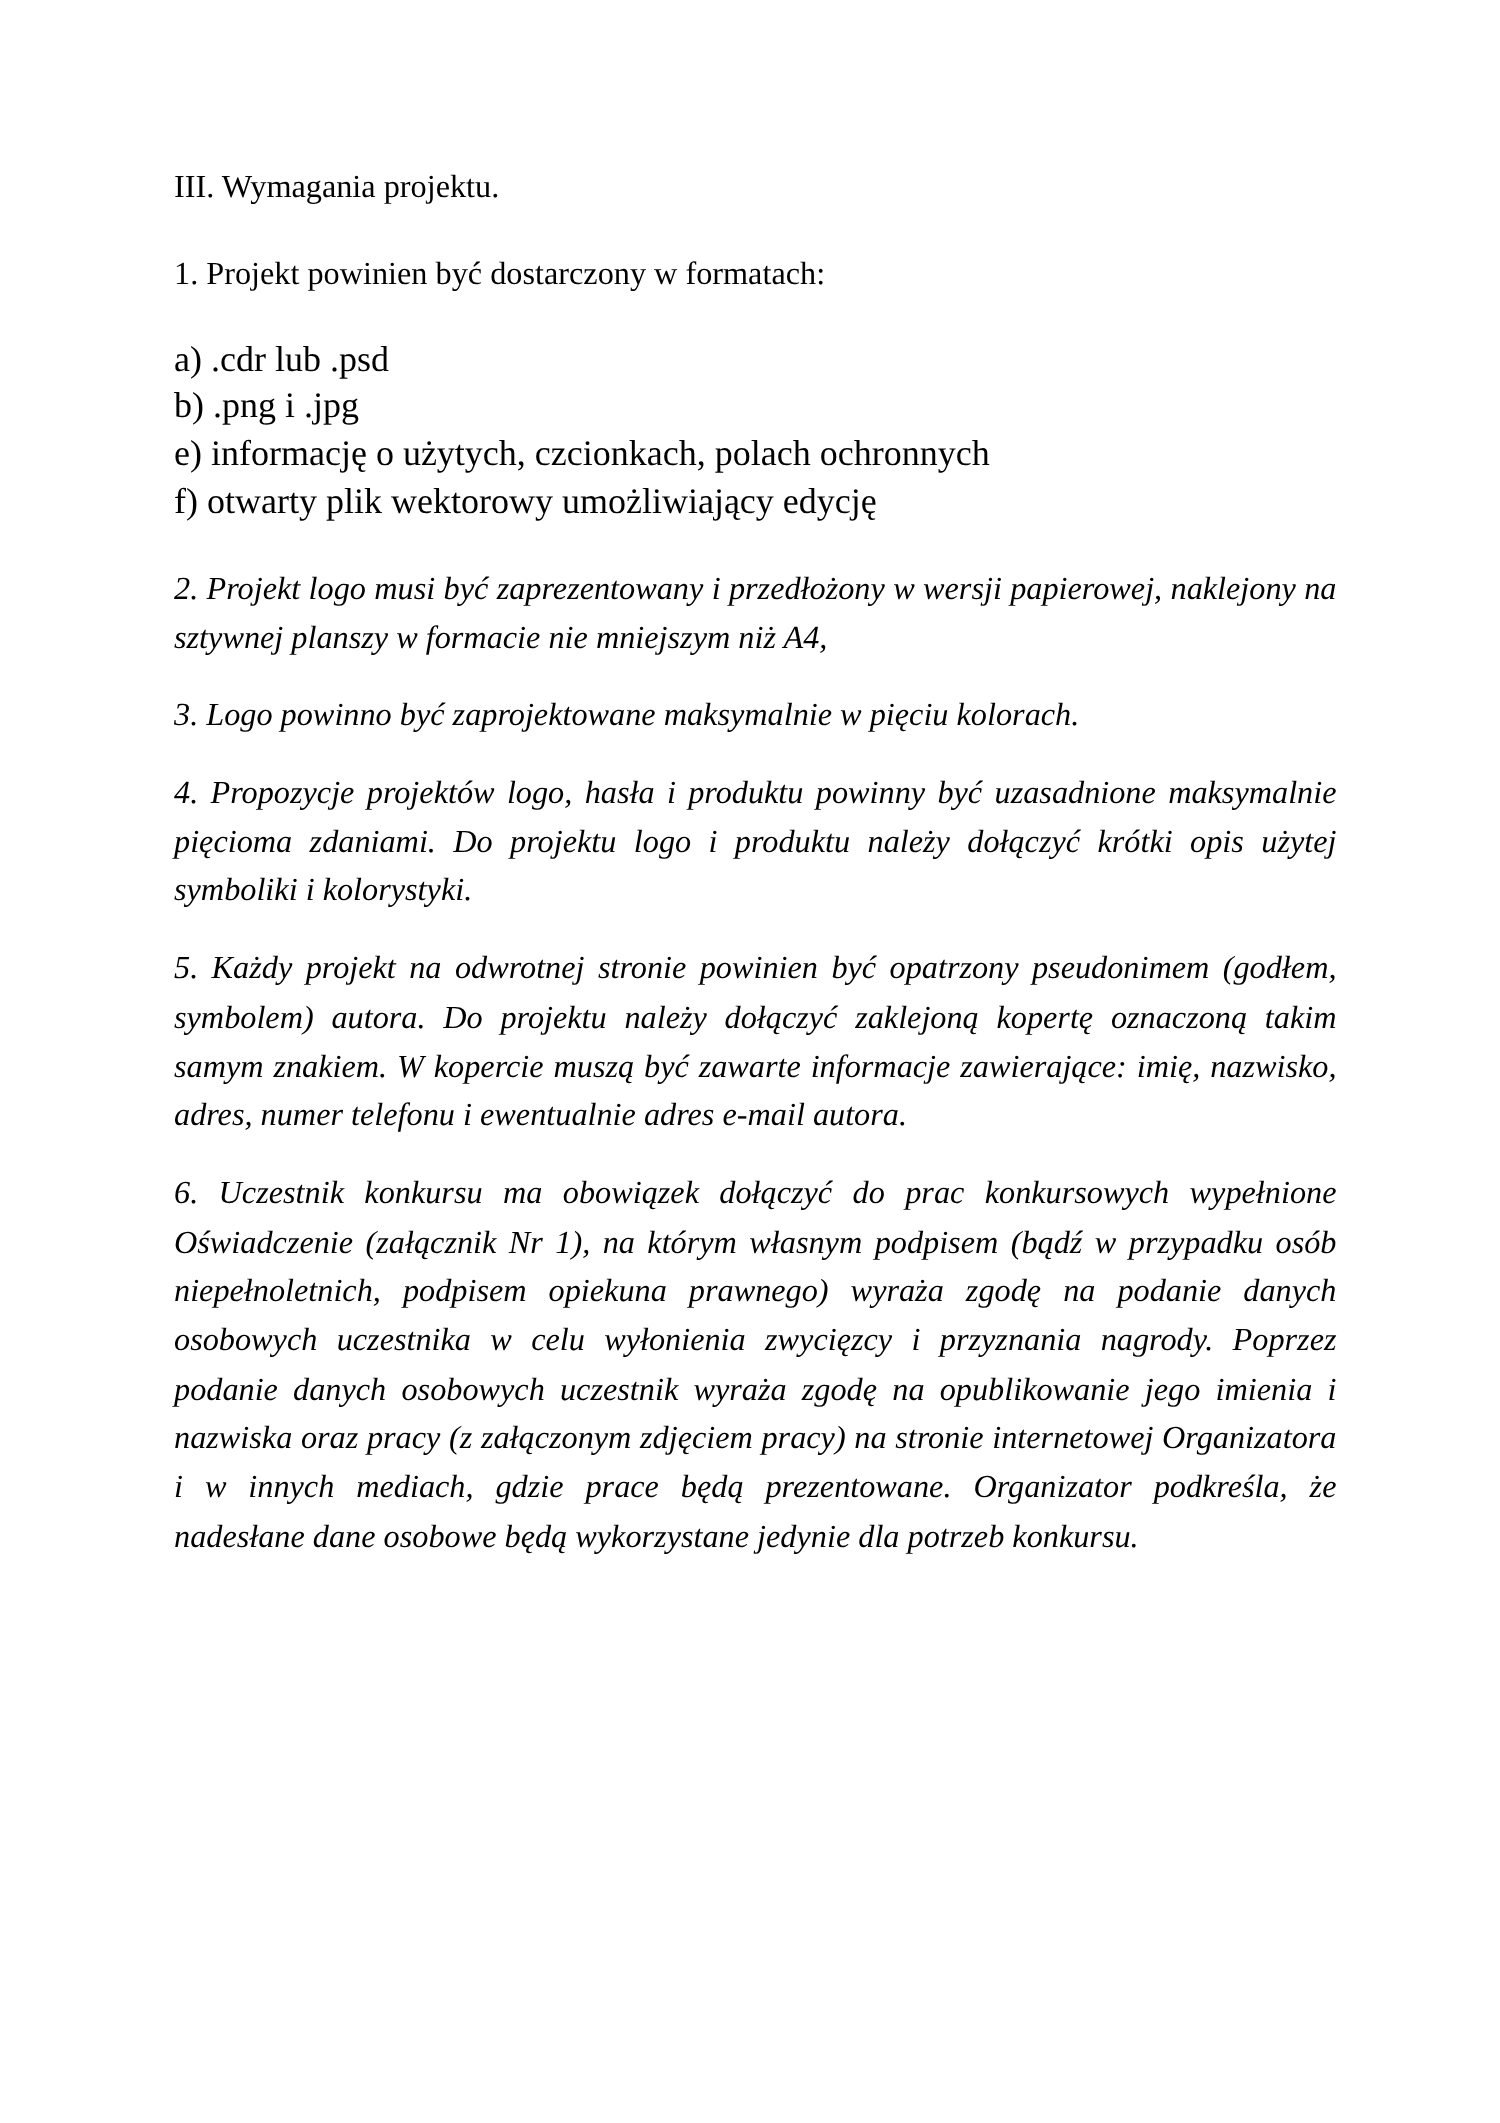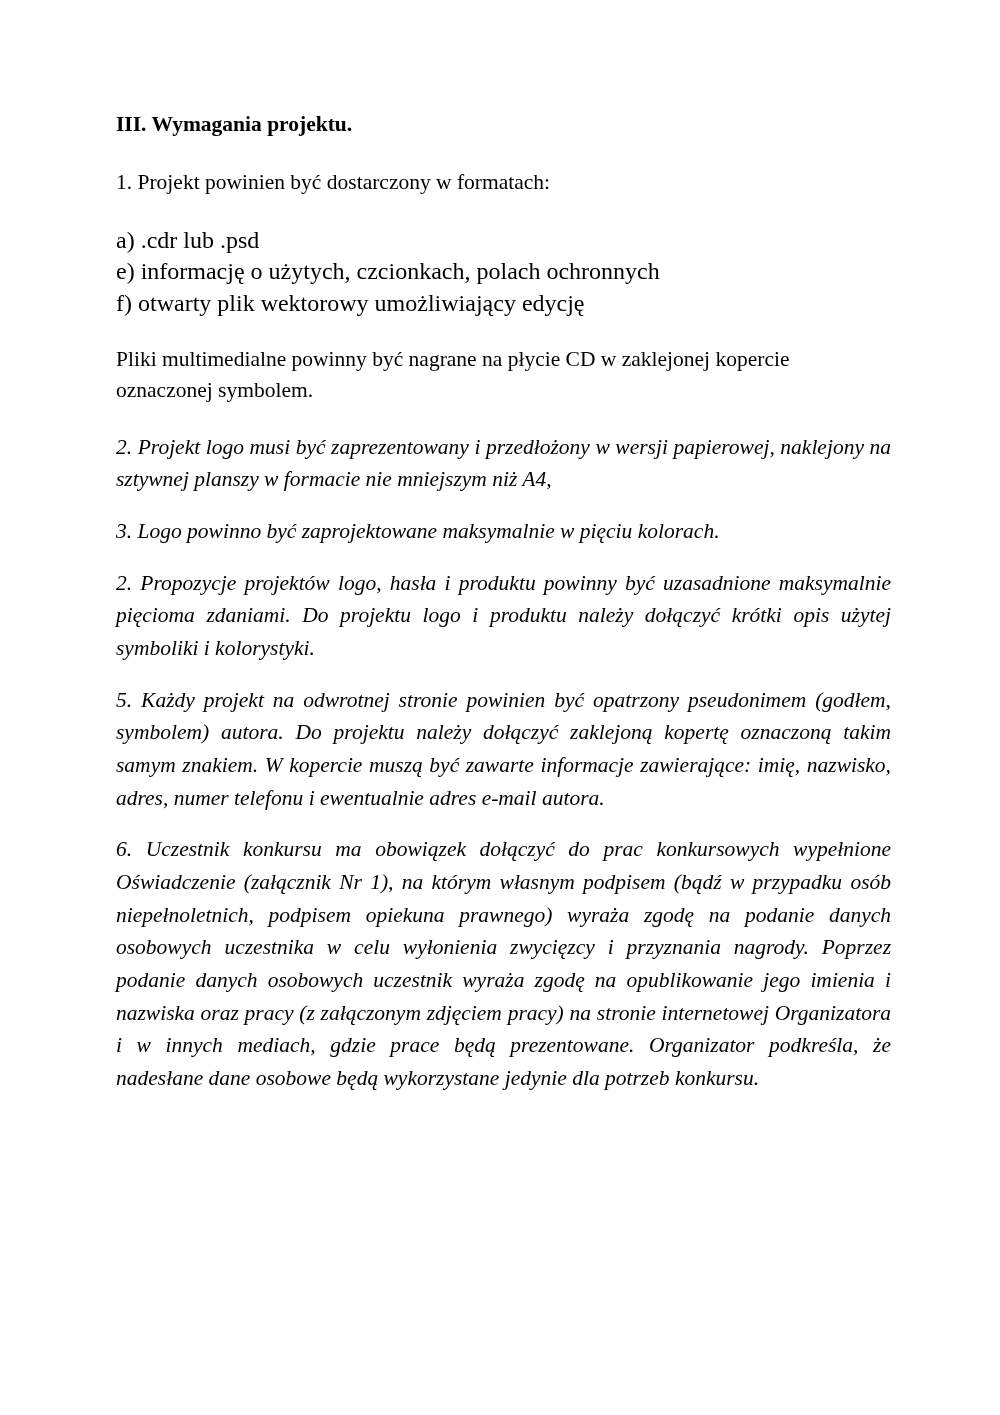--- a/index.html
+++ b/index.html
@@ -40,21 +40,20 @@
   }
   .para.left {
     text-align: left;
     margin-top: 12px;
   }
   .heading {
     font-size: 21.5px;
     line-height: 1.5;
     margin: 0 0 26px 0;
     text-align: left;
-    font-weight: bold;
   }
   .intro {
     font-size: 21.5px;
     line-height: 1.5;
     margin: 0 0 26px 0;
     text-align: left;
   }
   .list {
     margin: 0 0 24px 0;
     padding: 0;
@@ -77,26 +76,26 @@
 
 <div class="page">
   <div class="content">
 
     <div class="heading">III. Wymagania projektu.</div>
 
     <div class="intro">1. Projekt powinien być dostarczony w formatach:</div>
 
     <ul class="list">
       <li>a) .cdr lub .psd</li>
+      <li>b) .png i .jpg</li>
       <li>e) informację o użytych, czcionkach, polach ochronnych</li>
       <li>f) otwarty plik wektorowy umożliwiający edycję</li>
     </ul>
 
-    <div class="block-tight">Pliki multimedialne powinny być nagrane na płycie CD w zaklejonej kopercie oznaczonej symbolem.</div>
 
     <p class="para">2. Projekt logo musi być zaprezentowany i przedłożony w wersji papierowej, naklejony na sztywnej planszy w formacie nie mniejszym niż A4,</p>
     <p class="para left">3. Logo powinno być zaprojektowane maksymalnie w pięciu kolorach.</p>
-    <p class="para">2. Propozycje projektów logo, hasła i produktu powinny być uzasadnione maksymalnie pięcioma zdaniami. Do projektu logo i produktu należy dołączyć krótki opis użytej symboliki i kolorystyki.</p>
+    <p class="para">4. Propozycje projektów logo, hasła i produktu powinny być uzasadnione maksymalnie pięcioma zdaniami. Do projektu logo i produktu należy dołączyć krótki opis użytej symboliki i kolorystyki.</p>
     <p class="para">5. Każdy projekt na odwrotnej stronie powinien być opatrzony pseudonimem (godłem, symbolem) autora. Do projektu należy dołączyć zaklejoną kopertę oznaczoną takim samym znakiem. W kopercie muszą być zawarte informacje zawierające: imię, nazwisko, adres, numer telefonu i ewentualnie adres e-mail autora.</p>
     <p class="para">6. Uczestnik konkursu ma obowiązek dołączyć do prac konkursowych wypełnione Oświadczenie (załącznik Nr 1), na którym własnym podpisem (bądź w przypadku osób niepełnoletnich, podpisem opiekuna prawnego) wyraża zgodę na podanie danych osobowych uczestnika w celu wyłonienia zwycięzcy i przyznania nagrody. Poprzez podanie danych osobowych uczestnik wyraża zgodę na opublikowanie jego imienia i nazwiska oraz pracy (z załączonym zdjęciem pracy) na stronie internetowej Organizatora i w innych mediach, gdzie prace będą prezentowane. Organizator podkreśla, że nadesłane dane osobowe będą wykorzystane jedynie dla potrzeb konkursu.</p>
 
   </div>
 </div>
 
 </body></html>

